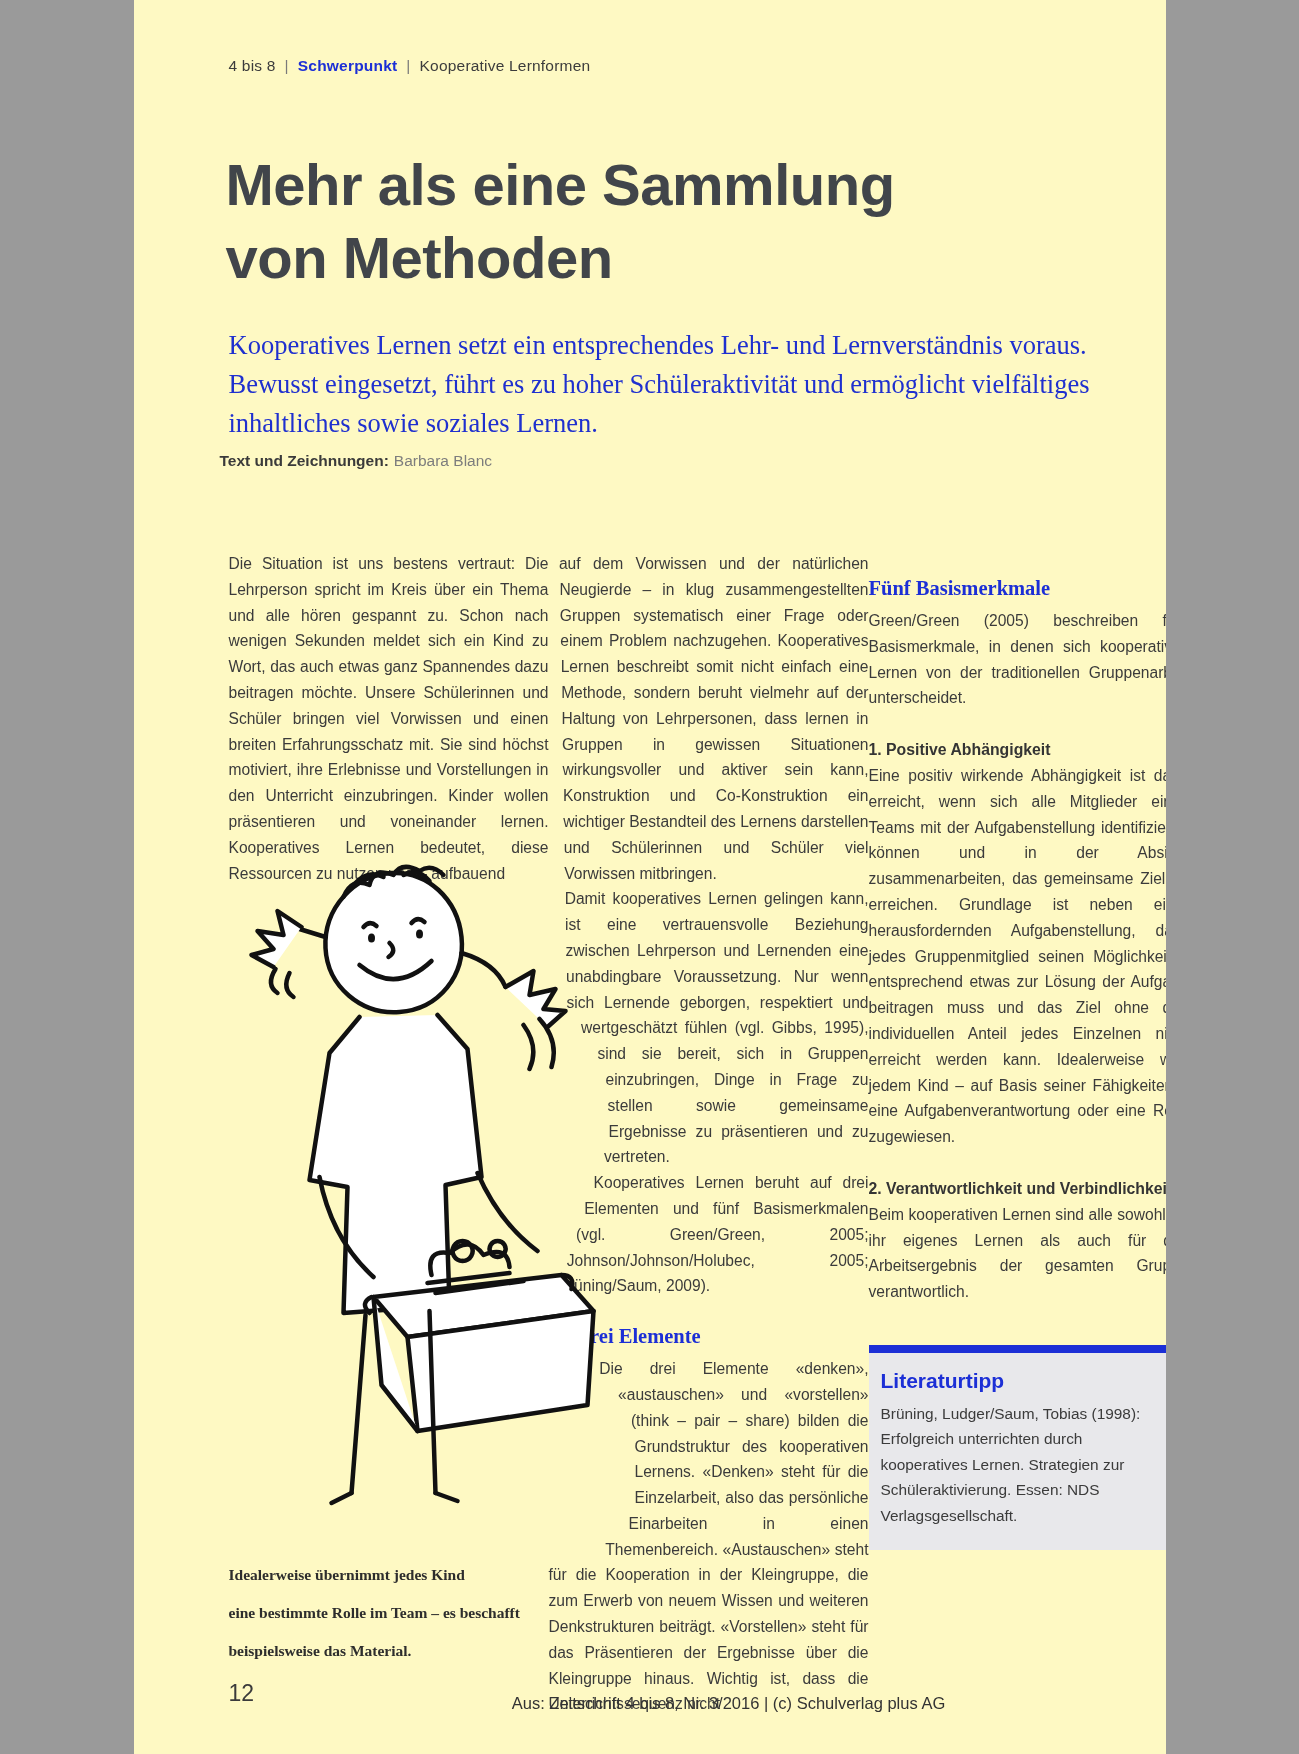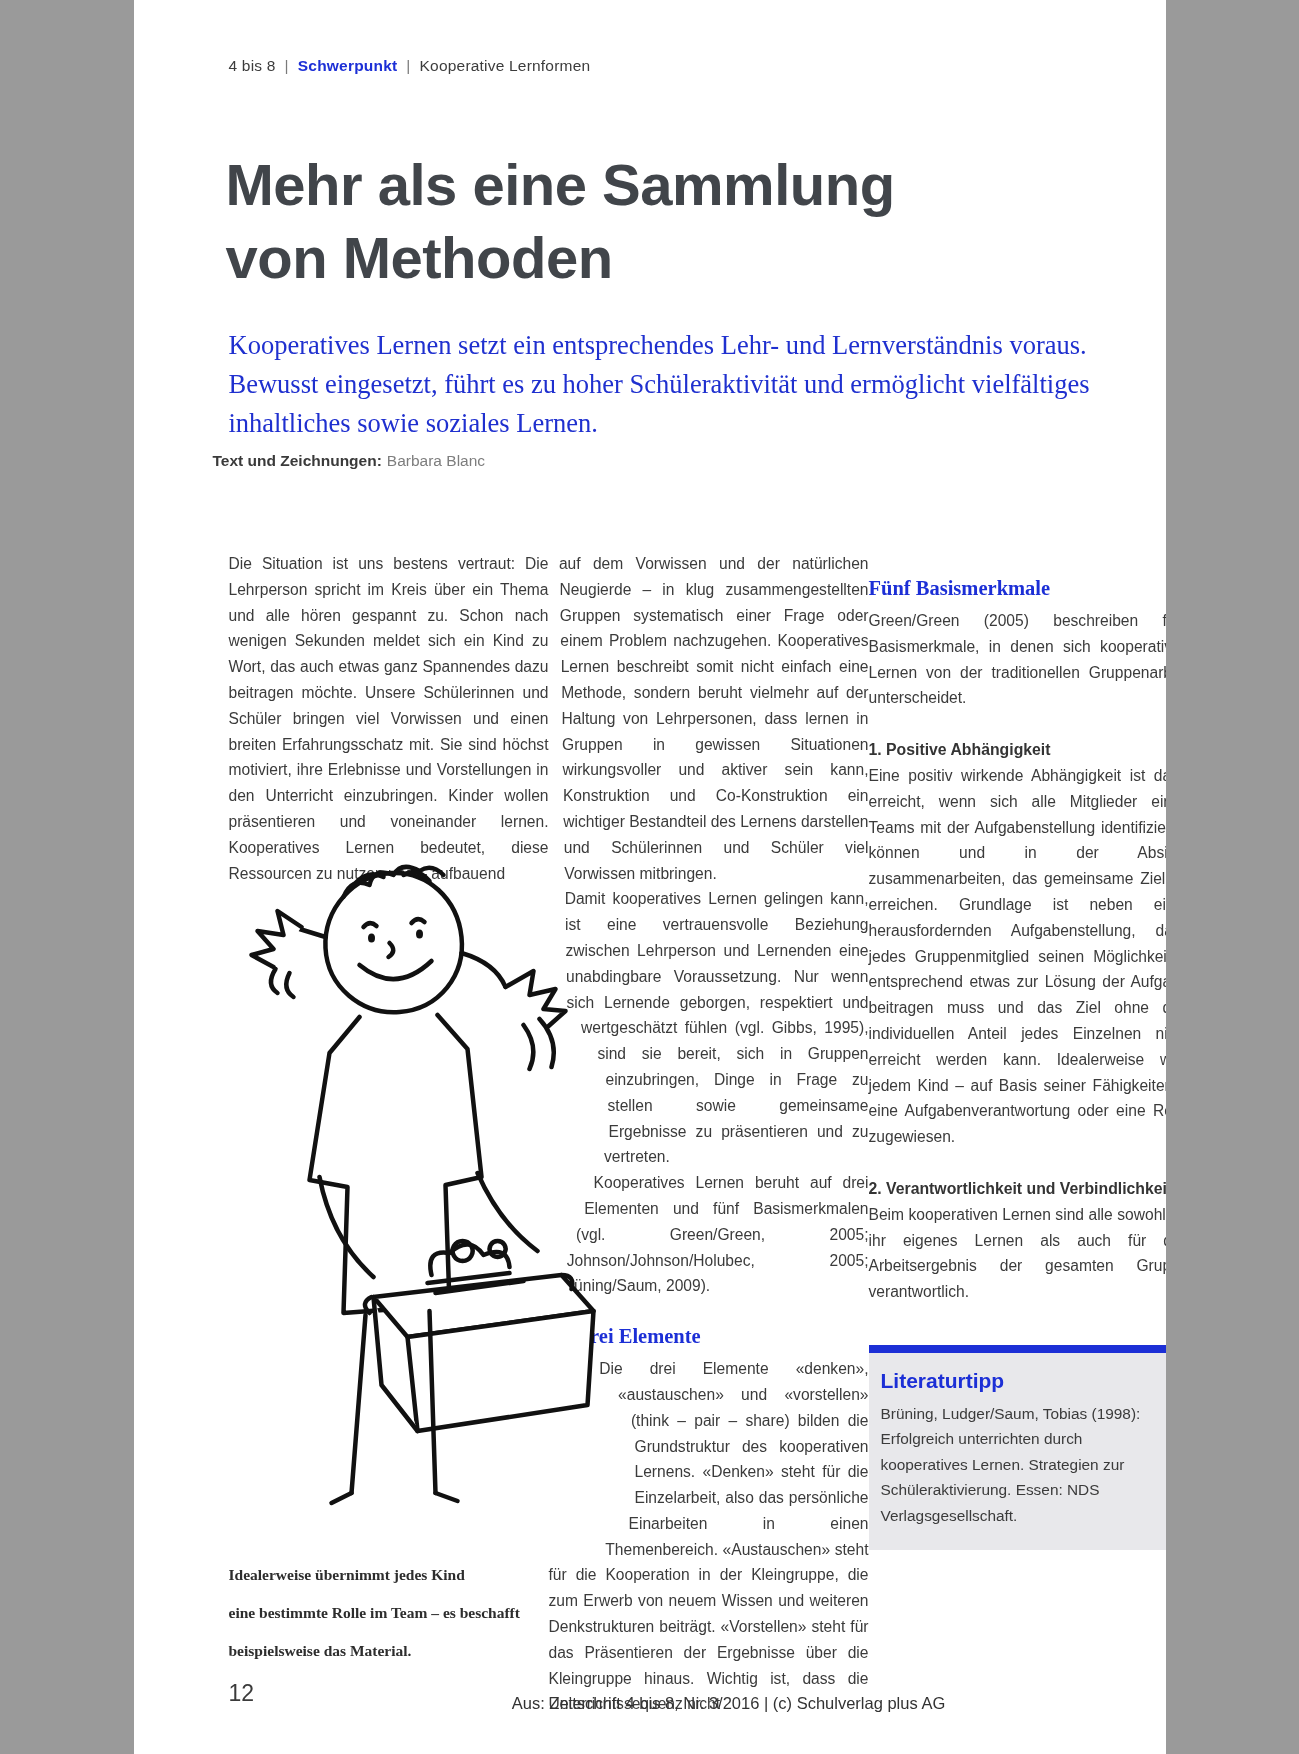--- a/index.html
+++ b/index.html
@@ -1,30 +1,30 @@
 <!DOCTYPE html>
 <html lang="de"><head>
 <meta charset="utf-8">
 <style>
   html,body{margin:0;padding:0;background:#9a9a9a;}
-  .page{position:relative;width:1032px;height:1754px;background:#ffffff;margin:0 auto;overflow:hidden;
+  .page{position:relative;width:1032px;height:1754px;background:#fef9c3;margin:0 auto;overflow:hidden;
         font-family:"Liberation Sans",sans-serif;color:#3b3b3b;}
   
   .kicker{position:absolute;left:95px;top:57px;font-size:15.5px;color:#3c3c3c;letter-spacing:.2px;}
   .kicker .sep{color:#7a7a7a;margin:0 9px;}
   .kicker .section{color:#1c2fd6;font-weight:bold;}
   
   .headline{position:absolute;left:92px;top:148px;width:760px;margin:0;
             font-size:58px;line-height:73px;font-weight:bold;color:#41454a;
             letter-spacing:-0.5px;white-space:pre-line;}
   
   .lead{position:absolute;left:95px;top:326px;width:940px;margin:0;
         font-family:"Liberation Serif",serif;font-size:26.5px;line-height:39px;color:#1f30cf;}
   
-  .byline{position:absolute;left:79px;top:452px;font-size:15.5px;}
+  .byline{position:absolute;left:86px;top:452px;font-size:15.5px;}
   .byline .lbl{font-weight:bold;color:#3a3a3a;}
   .byline .nm{color:#7d7d7d;margin-left:5px;}
   
   .columns{position:absolute;left:95px;top:551px;width:1000px;display:flex;}
   .col{width:320px;}
   .col p{margin:0;font-size:15.6px;line-height:25.8px;text-align:justify;color:#3b3b3b;}
   .serif-head{font-family:"Liberation Serif",serif;font-weight:bold;color:#1c2fd6;
               font-size:20.5px;margin:26px 0 8px 0;}
   .sub-head{font-weight:bold;color:#343434;font-size:15.8px;line-height:25.8px;margin:26px 0 0 0;text-align:left;}
   .gap-par{margin-top:0;}

